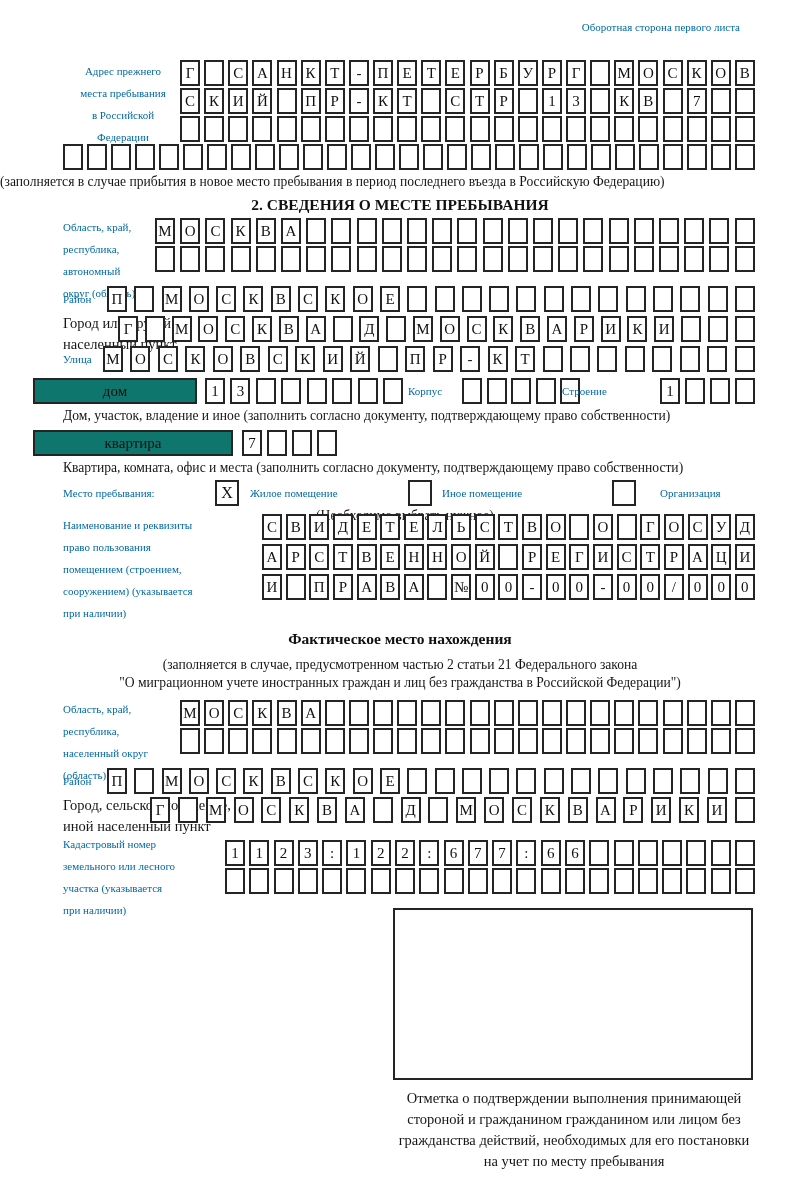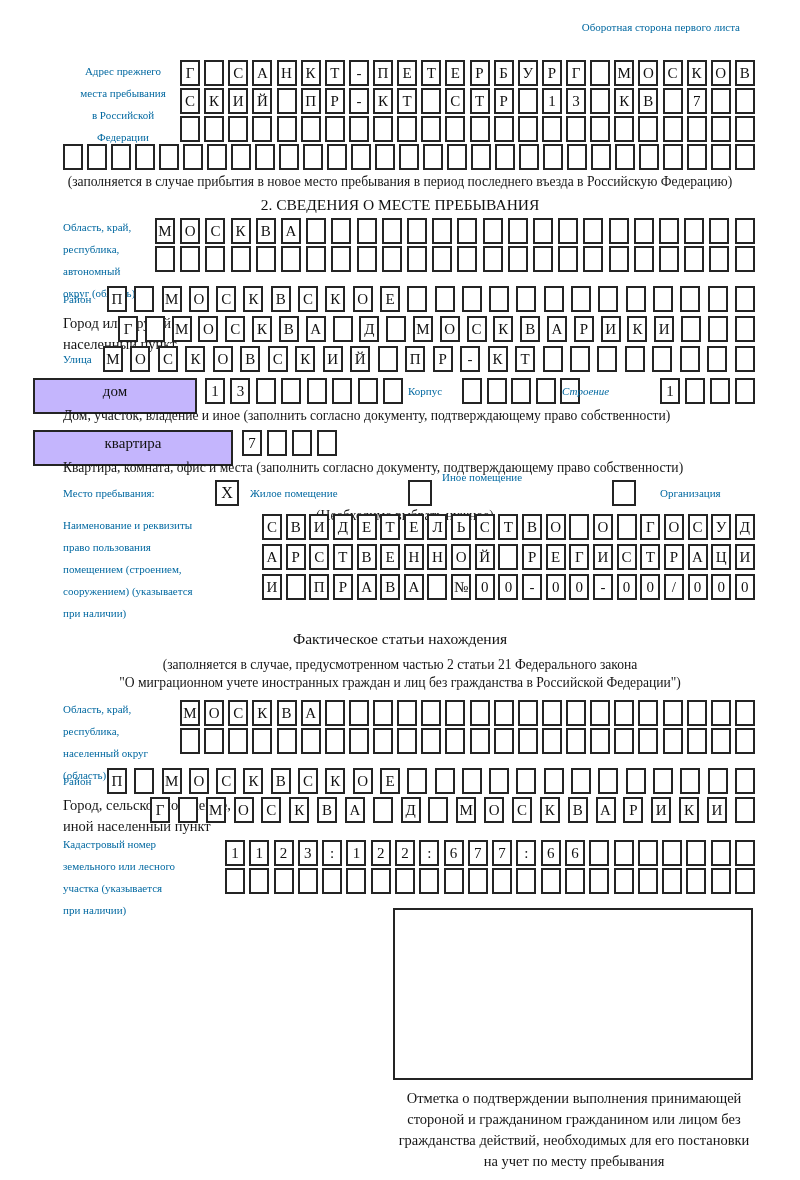--- a/index.html
+++ b/index.html
@@ -6,26 +6,26 @@
   .page{position:relative;width:800px;height:1180px;background:#fff;color:#111;
         font-family:"Liberation Serif","DejaVu Serif",serif;overflow:hidden;}
   .abs{position:absolute;}
   .lbl{font-size:11px;line-height:22px;color:#0369a1;}
   .lbl-tight{font-size:14.5px;line-height:21px;color:#151515;}
   .note{font-size:13.6px;color:#151515;white-space:nowrap;}
   .center{text-align:center;}
   .cellrow{display:flex;justify-content:space-between;}
   .cell{box-sizing:border-box;width:20px;height:26px;border:2px solid #242424;
         font-size:15px;line-height:22px;text-align:center;background:#fff;flex:0 0 20px;}
-  .wbox{box-sizing:border-box;border:2px solid #242424;height:36px;font-size:15px;
-        line-height:22px;text-align:center;background:#c4b5fd;}
+  .wbox{box-sizing:border-box;border:2px solid #242424;height:26px;font-size:15px;
+        line-height:22px;text-align:center;background:#0f766e;}
   .chk{box-sizing:border-box;width:24px;height:26px;border:2px solid #242424;
        font-size:16px;line-height:22px;text-align:center;background:#fff;}
   .stampbox{box-sizing:border-box;border:2px solid #242424;background:#fff;}
-  .title2{font-size:15.5px;font-weight:normal;color:#111;}
+  .title2{font-size:15.5px;font-weight:bold;color:#111;}
 </style>
 </head>
 <body>
 
 <div class="page">
 
   <div class="abs lbl" style="top:16px;right:60px;">Оборотная сторона первого листа</div>
 
   <div class="abs lbl" style="top:60px;left:63px;width:120px;text-align:center;">
       <div>Адрес прежнего</div>
@@ -135,21 +135,21 @@
       <span class="cell"></span>
       <span class="cell"></span>
       <span class="cell"></span>
       <span class="cell"></span>
       <span class="cell"></span>
       <span class="cell"></span>
       <span class="cell"></span>
       <span class="cell"></span>
       <span class="cell"></span>
     </div>
-  <div class="abs note center" style="top:174px;left:0;width:800px;">(заполняется в случае прибытия в новое место пребывания в период последнего въезда в Российскую Федерацию)</div>
+  <div class="abs note center" style="top:174px;left:0;width:641px;">(заполняется в случае прибытия в новое место пребывания в период последнего въезда в Российскую Федерацию)</div>
 
   <div class="abs title2 center" style="top:196px;left:36px;width:728px;">2. СВЕДЕНИЯ О МЕСТЕ ПРЕБЫВАНИЯ</div>
 
   <div class="abs lbl" style="top:216px;left:63px;width:120px;">
       <div>Область, край,</div>
       <div>республика,</div>
       <div>автономный</div>
       <div>округ (область)</div>
     </div>
   <div class="abs cellrow" style="top:218px;left:155px;width:600px;">
@@ -304,21 +304,21 @@
       <span class="cell"></span>
     </div>
   <div class="abs lbl" style="top:380px;left:408px;">Корпус</div>
   <div class="abs cellrow" style="top:378px;left:462px;width:118px;">
       <span class="cell"></span>
       <span class="cell"></span>
       <span class="cell"></span>
       <span class="cell"></span>
       <span class="cell"></span>
     </div>
-  <div class="abs lbl" style="top:380px;left:562px;font-style:italic;">Строение</div>
+  <div class="abs lbl" style="top:380px;left:562px;">Строение</div>
   <div class="abs cellrow" style="top:378px;left:660px;width:95px;">
       <span class="cell">1</span>
       <span class="cell"></span>
       <span class="cell"></span>
       <span class="cell"></span>
     </div>
   <div class="abs wbox" style="top:430px;left:33px;width:200px;">квартира</div>
 
   <div class="abs note" style="top:408px;left:63px;">Дом, участок, владение и иное (заполнить согласно документу, подтверждающему право собственности)</div>
   <div class="abs cellrow" style="top:430px;left:242px;width:95px;">
@@ -326,21 +326,21 @@
       <span class="cell"></span>
       <span class="cell"></span>
       <span class="cell"></span>
     </div>
   <div class="abs note" style="top:460px;left:63px;">Квартира, комната, офис и места (заполнить согласно документу, подтверждающему право собственности)</div>
 
   <div class="abs lbl" style="top:482px;left:63px;">Место пребывания:</div>
   <div class="abs chk" style="top:480px;left:215px;">X</div>
   <div class="abs lbl" style="top:482px;left:250px;">Жилое помещение</div>
   <div class="abs chk" style="top:480px;left:408px;"></div>
-  <div class="abs lbl" style="top:466px;left:442px;">Иное помещение</div>
+  <div class="abs lbl" style="top:482px;left:442px;">Иное помещение</div>
   <div class="abs chk" style="top:480px;left:612px;"></div>
   <div class="abs lbl" style="top:482px;left:660px;">Организация</div>
   <div class="abs note center" style="top:508px;left:105px;width:600px;">(Необходимо выбрать нужное)</div>
 
   <div class="abs lbl" style="top:514px;left:63px;width:200px;">
       <div>Наименование и реквизиты</div>
       <div>право пользования</div>
       <div>помещением (строением,</div>
       <div>сооружением) (указывается</div>
       <div>при наличии)</div>
@@ -408,21 +408,21 @@
       <span class="cell">0</span>
       <span class="cell">-</span>
       <span class="cell">0</span>
       <span class="cell">0</span>
       <span class="cell">/</span>
       <span class="cell">0</span>
       <span class="cell">0</span>
       <span class="cell">0</span>
     </div>
 
-  <div class="abs title2 center" style="top:630px;left:36px;width:728px;">Фактическое статьи нахождения</div>
+  <div class="abs title2 center" style="top:630px;left:36px;width:728px;">Фактическое место нахождения</div>
   <div class="abs note center" style="top:657px;left:0;width:800px;">(заполняется в случае, предусмотренном частью 2 статьи 21 Федерального закона</div>
   <div class="abs note center" style="top:675px;left:0;width:800px;">"О миграционном учете иностранных граждан и лиц без гражданства в Российской Федерации")</div>
 
   <div class="abs lbl" style="top:698px;left:63px;width:130px;">
       <div>Область, край,</div>
       <div>республика,</div>
       <div>населенный округ</div>
       <div>(область)</div>
     </div>
   <div class="abs cellrow" style="top:700px;left:180px;width:575px;">

